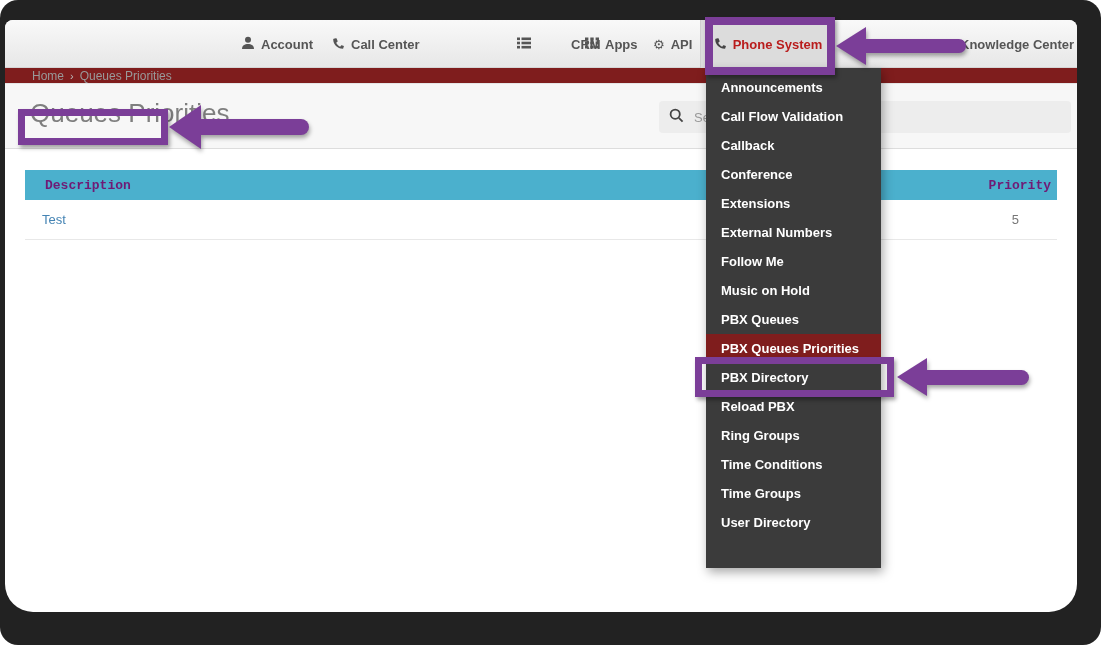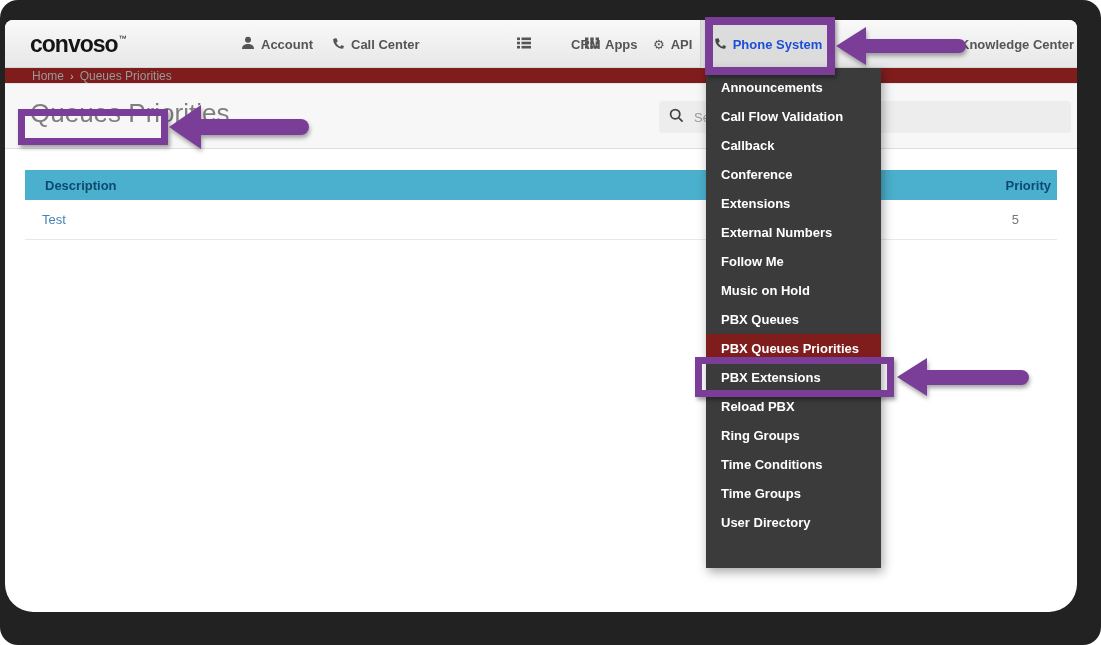--- a/index.html
+++ b/index.html
@@ -14,38 +14,38 @@
         font-size:23px;font-weight:800;letter-spacing:-1px;color:#151515;}
   .logo sup{font-size:8px;font-weight:400;margin-left:1px;top:-6px;position:relative;}
   .nav-item{position:absolute;top:0;height:48px;display:flex;align-items:center;gap:6px;
             font-size:13px;color:#555;cursor:pointer;white-space:nowrap;font-weight:bold;}
   .nav-item svg{flex:0 0 auto;}
   .nav-item .uni{font-family:"DejaVu Sans",sans-serif;font-size:13px;color:#555;}
   .ni-account{left:236px;} .ni-call-center{left:326px;} .ni-reports{left:424px;}
   .ni-crm{left:512px;gap:40px;} .ni-apps{left:580px;text-align:center;} .ni-api{left:648px;}
   .ni-settings{left:842px;} .ni-kc{left:955px;}
   .ni-phone{left:695px;width:135px;justify-content:center;background:#dcdcdc;
-            border-left:1px solid #cfcfcf;border-right:1px solid #cfcfcf;color:#1d4ed8;}
+            border-left:1px solid #cfcfcf;border-right:1px solid #cfcfcf;color:#b91c1c;}
 
   
   .breadcrumb-bar{height:16px;background:#7f1d1d;border-bottom:1px solid #e5e5e5;
                   display:flex;align-items:center;padding-left:27px;font-size:12px;color:#999;gap:6px;}
   .breadcrumb-bar .sep{color:#bbb;font-size:11px;}
 
   
   .title-section{position:relative;height:65px;background:#f7f7f7;border-bottom:1px solid #ddd;}
   .page-title{position:absolute;left:25px;top:14px;margin:0;font-size:26px;font-weight:400;color:#7f7f7f;}
   .search-box{position:absolute;right:6px;top:17px;width:412px;height:32px;background:#ededed;
               border-radius:4px;display:flex;align-items:center;padding:0 10px;gap:8px;}
   .search-box input{flex:1;border:none;background:transparent;outline:none;font-size:13px;color:#555;}
   .search-box input::placeholder{color:#9a9a9a;}
 
   
   .list-table{margin:21px 20px 0 20px;width:calc(100% - 40px);border-collapse:collapse;}
-  .list-table th{background:#4bb0cd;color:#0c4a6e;font-size:13px;font-weight:700;height:30px;text-align:left;}
+  .list-table th{background:#4bb0cd;color:#701a75;font-size:13px;font-weight:700;height:30px;text-align:left;font-family:Liberation Mono, monospace;}
   .th-desc{padding-left:20px;}
   .th-prio{text-align:right !important;padding-right:6px;}
   .list-table td{height:39px;font-size:13px;border-bottom:1px solid #e8e8e8;}
   .td-desc{padding-left:17px;}
   .td-desc a{color:#4584b4;text-decoration:none;}
   .td-prio{text-align:right;padding-right:38px;color:#777;}
 
   
   .dropdown{position:absolute;left:701px;top:48px;width:175px;height:500px;background:#3b3b3b;
             box-shadow:2px 4px 10px rgba(0,0,0,.35);z-index:30;}
@@ -74,24 +74,20 @@
   .arrow-pbx .head{border-width:19px 30px 19px 0;}
   .arrow-pbx .shaft{width:102px;height:15px;}
 </style>
 </head>
 <body>
 
 <div class="stage">
   <div class="window">
 
     <div class="navbar">
-      <div class="logo">
-          <span>convoso</span>
-          <sup>™</sup>
-        </div>
 
       <div class="nav-item ni-account">
         <span><svg width="14" height="14" viewBox="0 0 14 14" fill="#555">
               <circle cx="7" cy="3.8" r="3"></circle>
               <path d="M1 13c0-3.6 2.7-5 6-5s6 1.4 6 5z"></path>
             </svg></span>
         <span>Account</span>
       </div>
 
       <div class="nav-item ni-call-center">
@@ -188,21 +184,21 @@
         <li>Announcements</li>
         <li>Call Flow Validation</li>
         <li>Callback</li>
         <li>Conference</li>
         <li>Extensions</li>
         <li>External Numbers</li>
         <li>Follow Me</li>
         <li>Music on Hold</li>
         <li>PBX Queues</li>
         <li class="active">PBX Queues Priorities</li>
-        <li>PBX Extensions</li>
+        <li>PBX Directory</li>
         <li>Reload PBX</li>
         <li>Ring Groups</li>
         <li>Time Conditions</li>
         <li>Time Groups</li>
         <li>User Directory</li>
       </ul>
     </div>
   </div>
 
   <div class="anno-box box-phone"></div>

